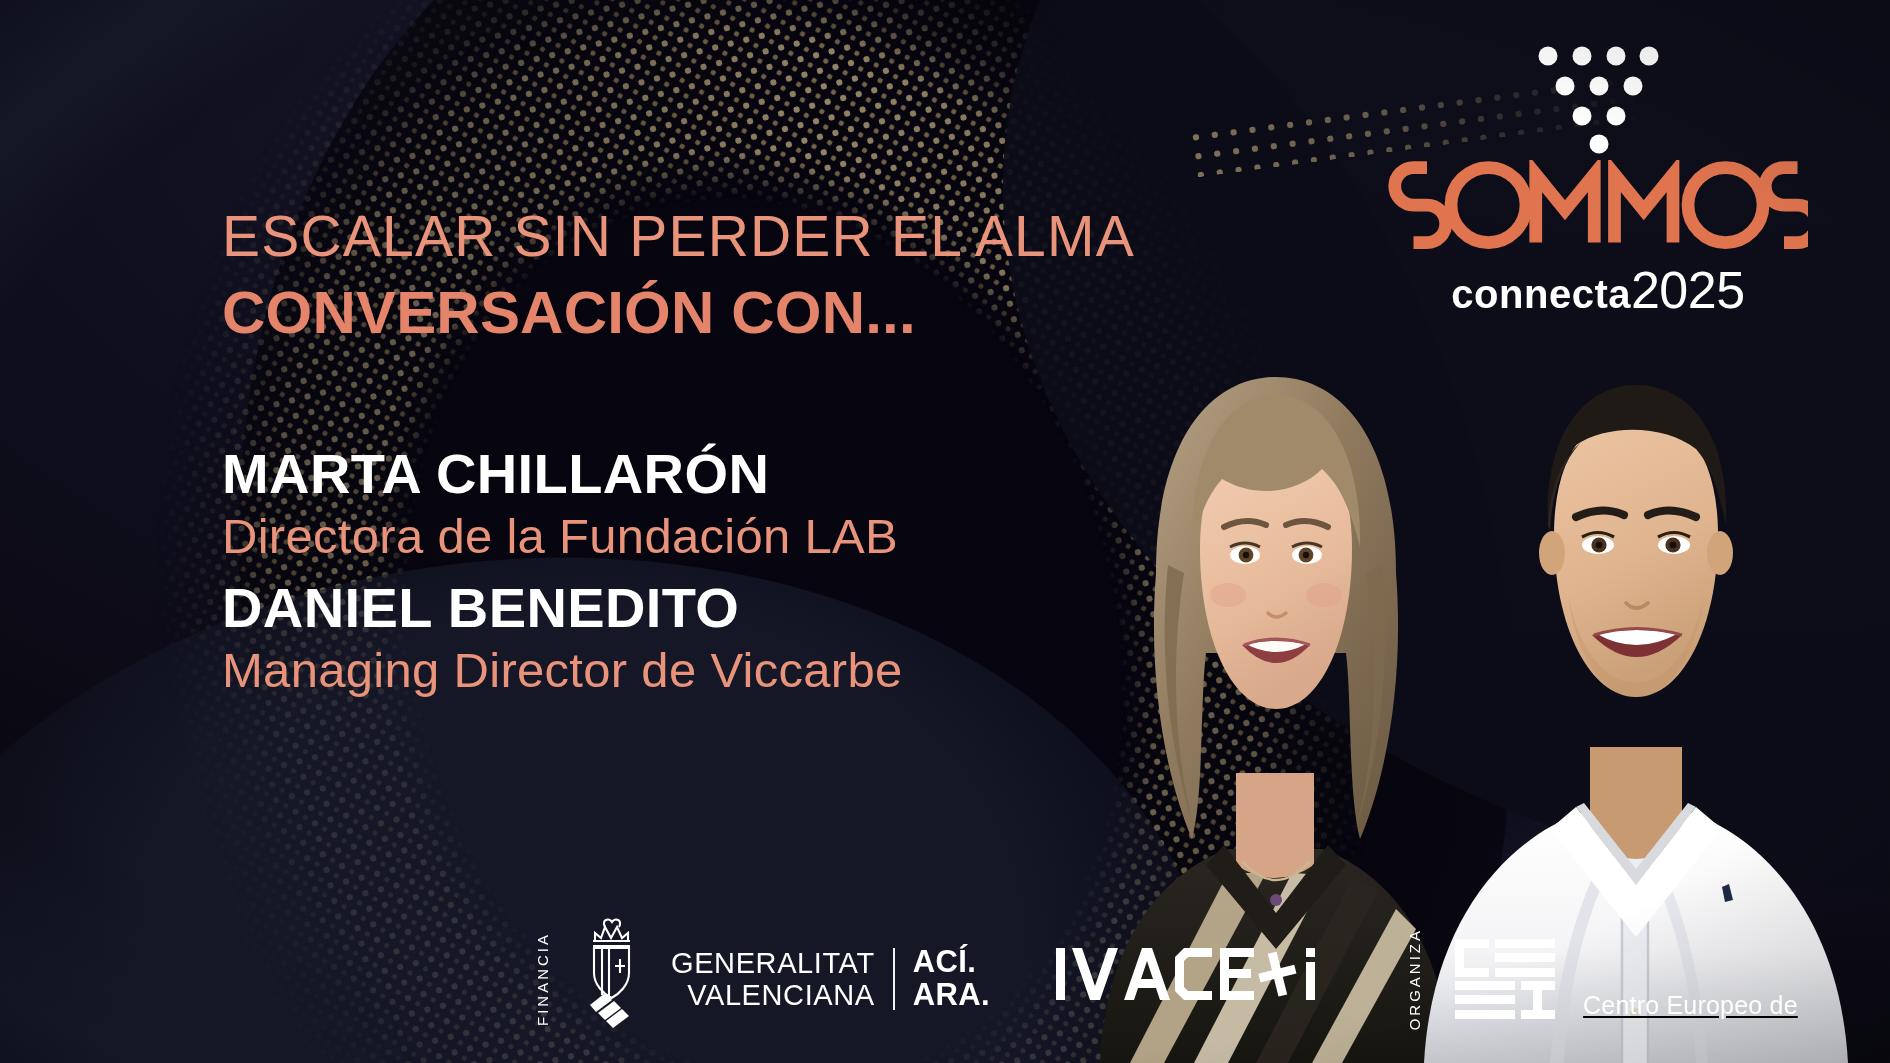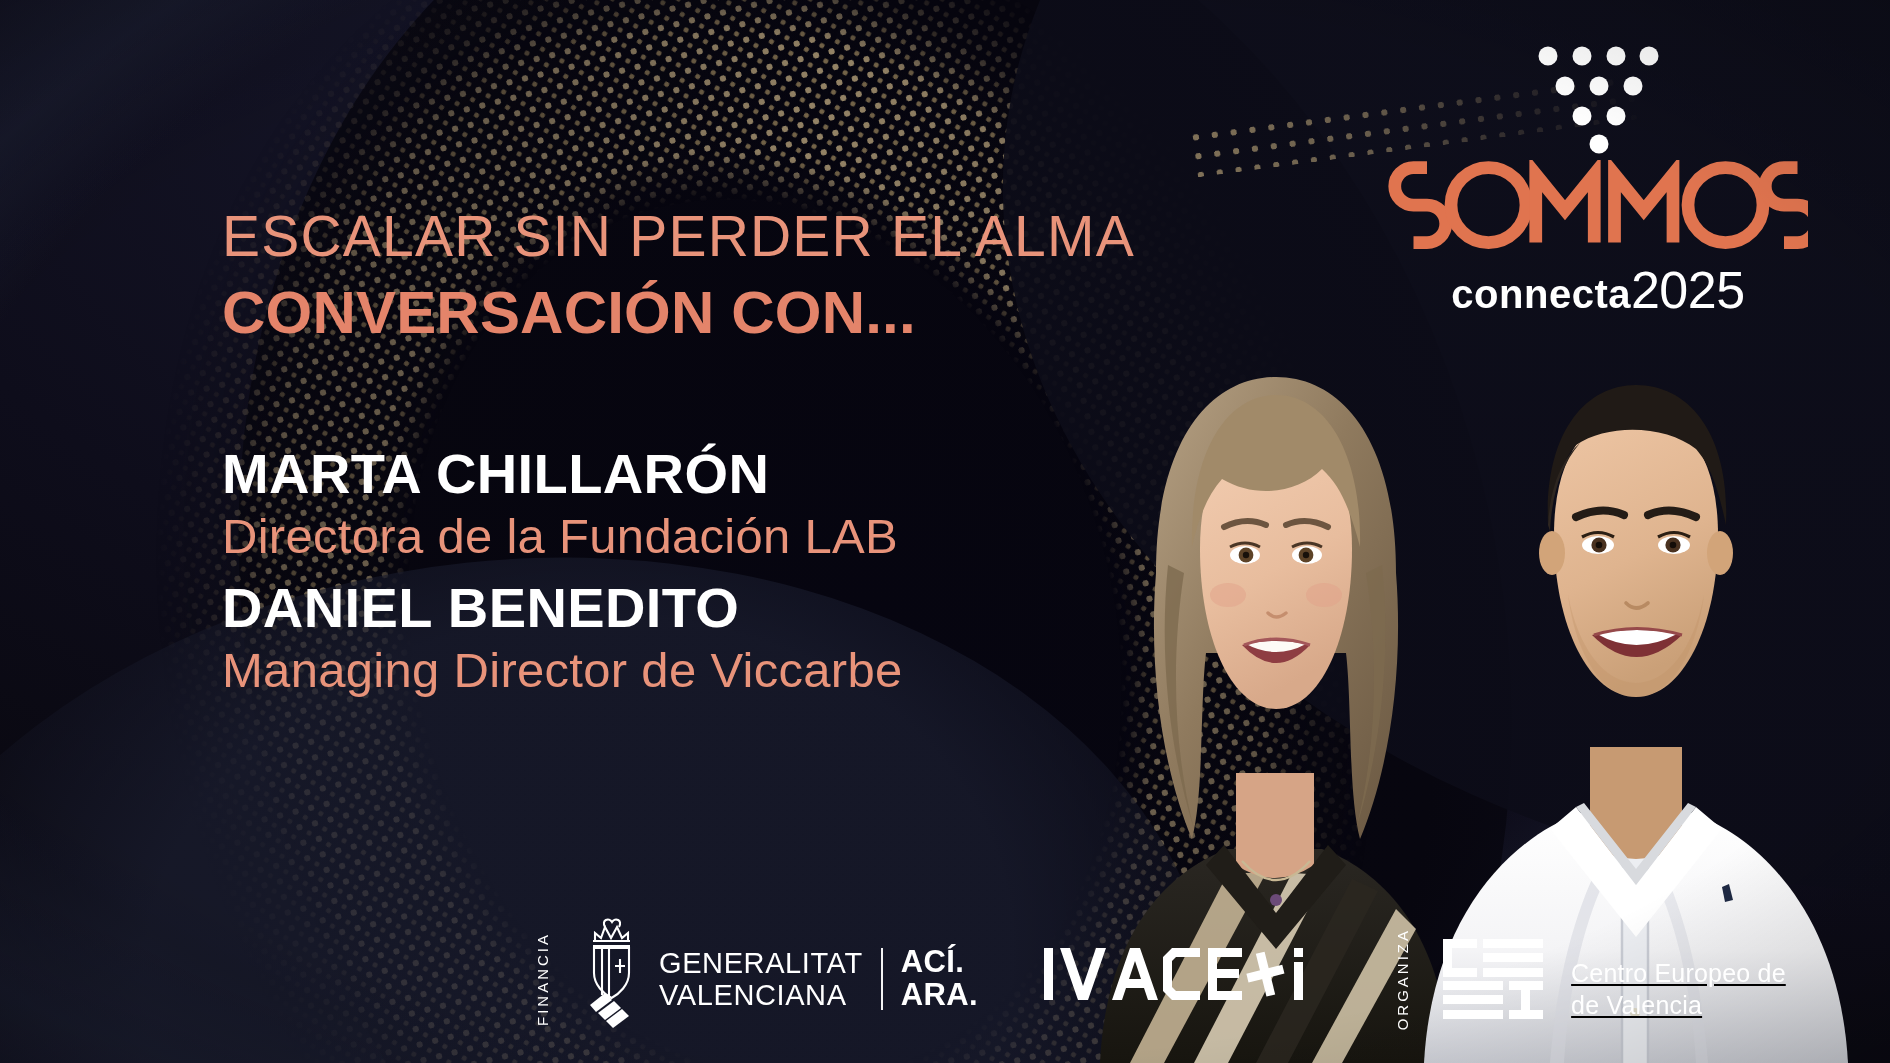--- a/index.html
+++ b/index.html
@@ -144,21 +144,21 @@
   
   .logobar{
     position:absolute; left:0; bottom:0; width:100%; height:168px;
     display:flex; align-items:center;
   }
   .vlabel{
     color:#ffffff; font-size:15px; letter-spacing:3.0px; font-weight:400;
     writing-mode:vertical-rl; transform:rotate(180deg);
     white-space:nowrap;
   }
-  .gv-logo{ display:flex; align-items:center; gap:16px; }
+  .gv-logo{ display:flex; align-items:center; gap:28px;text-align:right; }
   .gv-text{ color:#fff; font-size:29px; font-weight:400; letter-spacing:.6px; line-height:1.12; }
   .gv-div{ width:2px; height:62px; background:#fff; opacity:.95; margin:0 18px; }
   .aci{ color:#fff; font-weight:800; font-size:31px; line-height:1.06; letter-spacing:.4px; }
   .ceei-text{ color:#fff; font-size:25px; font-weight:400; line-height:1.26; letter-spacing:.2px; }
 </style>
 </head>
 <body>
 
 <div id="poster">
 
@@ -454,18 +454,17 @@
           <path d="M2 44 h60 v9 h-60 Z"></path>
           <path d="M2 58 h60 v9 h-60 Z"></path>
           <path d="M2 73 h60 v9 h-60 Z"></path>
           <path d="M68 44 h34 v9 h-34 Z"></path>
           <path d="M80 44 h9 v38 h-9 Z"></path>
           <path d="M68 73 h34 v9 h-34 Z"></path>
         </g>
       </svg>
       <div class="ceei-text">
         <div>Centro Europeo de</div>
-        <div>de Valencia</div>
       </div>
     </div>
   </div>
 
 </div>
 
 </body></html>

